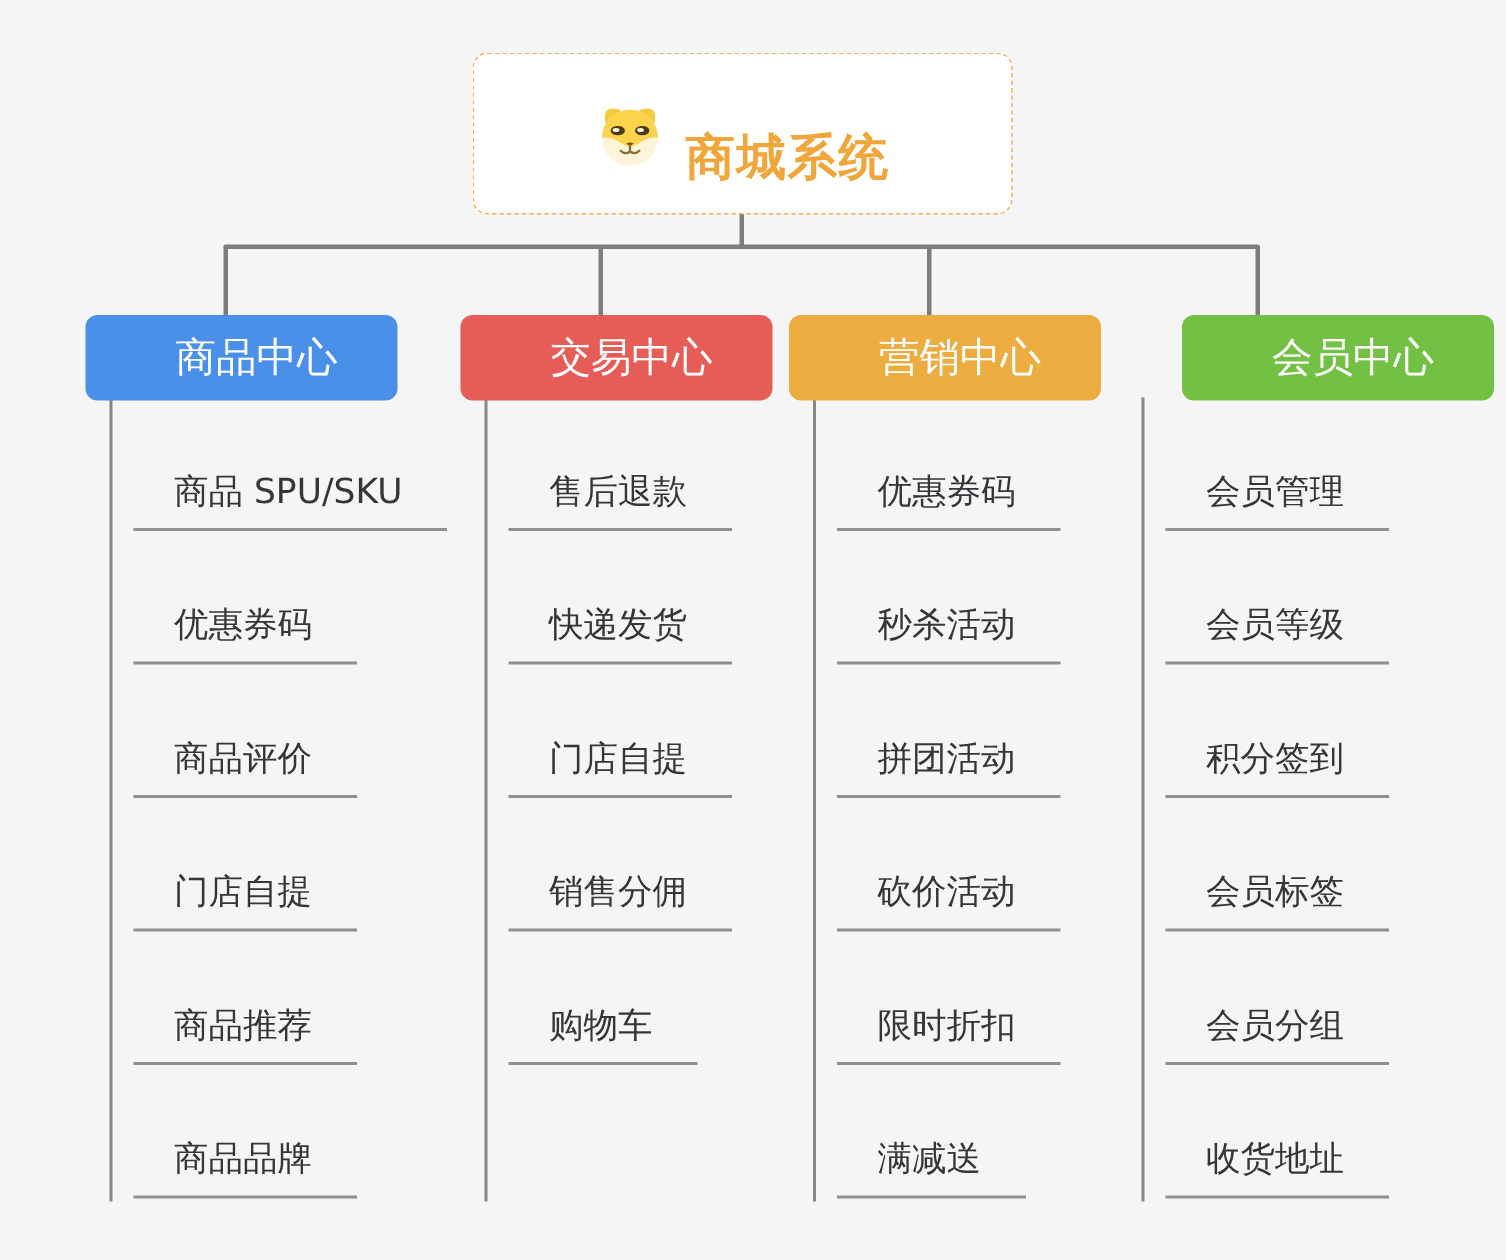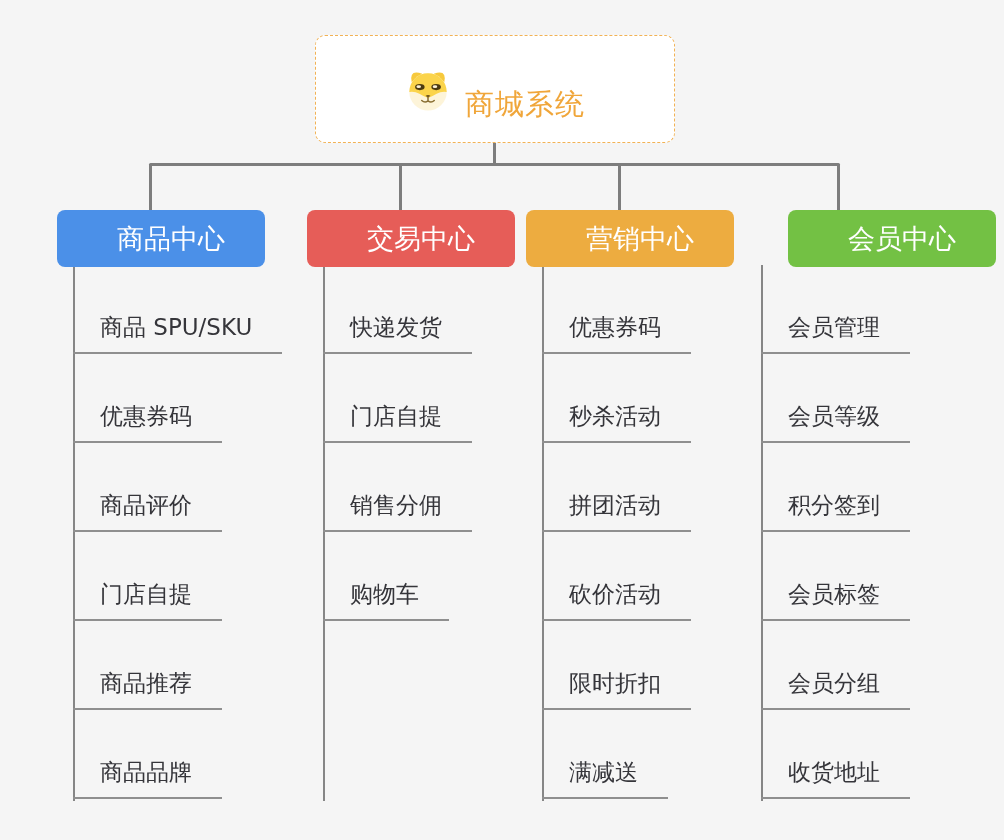--- a/index.html
+++ b/index.html
@@ -19,21 +19,21 @@
     width:360px;height:108px;
     background:#ffffff;
     border:1px dashed #f2b254;
     border-radius:10px;
     box-sizing:border-box;
     display:flex;align-items:center;justify-content:center;
     gap:14px;
     z-index:3;
   }
   .root-title{
-    font-size:29px;font-weight:normal;
+    font-size:33px;font-weight:bold;
     letter-spacing:1px;
     margin-top:32px;
   }
   .dog-icon{display:block;}
   
   .connector{position:absolute;z-index:1;}
   .stub{left:493px;top:140px;width:3px;height:25px;}
   .bus{left:149px;top:163px;width:691px;height:3px;border-radius:2px;}
   .drop{top:164px;width:3px;height:46px;}
   .drop-1{left:149px;}
@@ -63,21 +63,21 @@
   .col-1{left:73px;}
   .col-2{left:323px;}
   .col-3{left:542px;}
   .col-4{left:761px;}
   .vline{
     position:absolute;left:0;top:0;
     width:2px;height:536px;
   }
   .row{position:relative;height:89px;}
   .child{
-    position:absolute;bottom:0;left:0;
+    position:absolute;bottom:0;left:16px;
     padding:0 30px 9px 27px;
     border-bottom:2px solid #8f8f8f;
     font-size:23px;
     color:#35353a;
     white-space:nowrap;
     cursor:pointer;
   }
 </style>
 </head>
 <body>
@@ -130,20 +130,23 @@
         <span class="child">商品推荐</span>
       </div>
     <div class="row">
         <span class="child">商品品牌</span>
       </div>
   </div>
 
   <div class="column col-2">
     <div class="vline" style="background-color: rgb(134, 134, 134);"></div>
     <div class="row">
+        <span class="child">售后退款</span>
+      </div>
+    <div class="row">
         <span class="child">快递发货</span>
       </div>
     <div class="row">
         <span class="child">门店自提</span>
       </div>
     <div class="row">
         <span class="child">销售分佣</span>
       </div>
     <div class="row">
         <span class="child">购物车</span>

